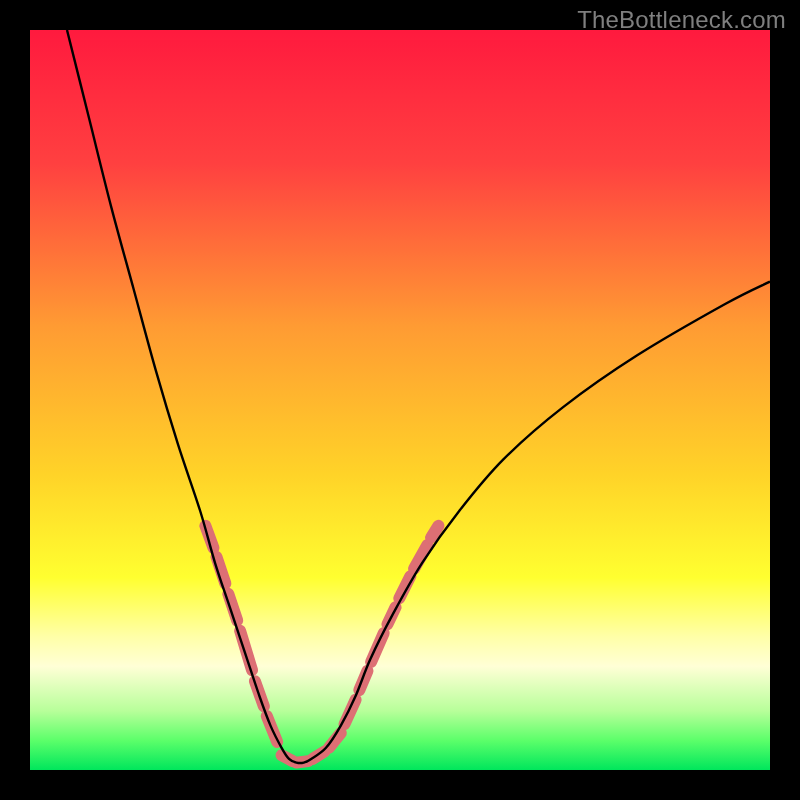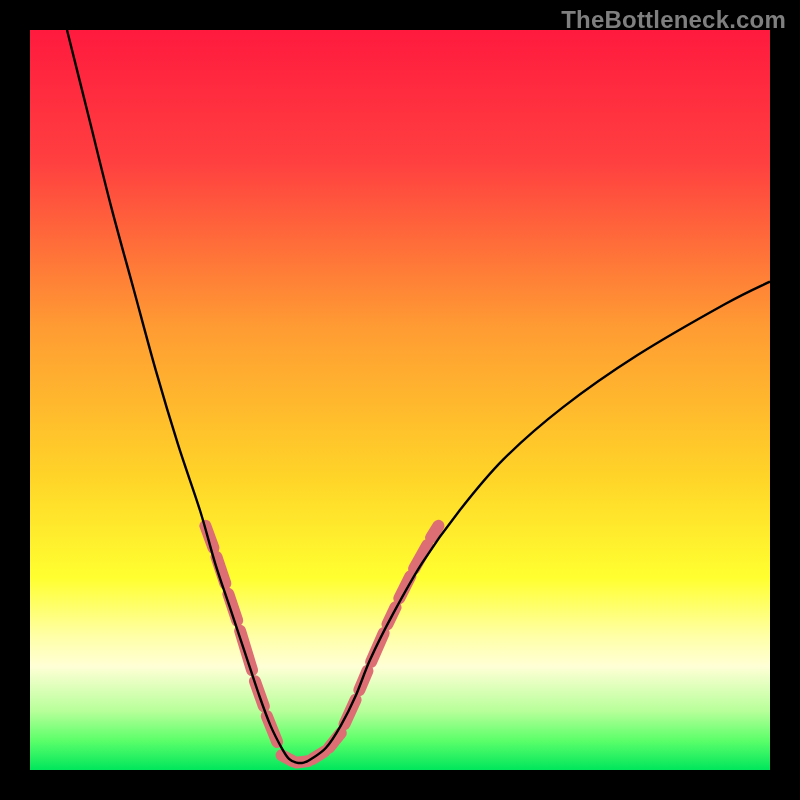--- a/index.html
+++ b/index.html
@@ -41,21 +41,21 @@
     width: 100%;
     height: 100%;
     pointer-events: none;
   }
   .watermark {
     position: absolute;
     top: 6px;
     right: 14px;
     color: #7f7f7f;
     font-size: 24px;
-    font-weight: 700;
+    font-weight: 400;
     letter-spacing: 0.2px;
   }
 </style>
 </head>
 <body>
 
 <div class="frame">
 
   <div class="plot-area">
     <svg class="gradient-bg" viewBox="0 0 740 740" preserveAspectRatio="none">

